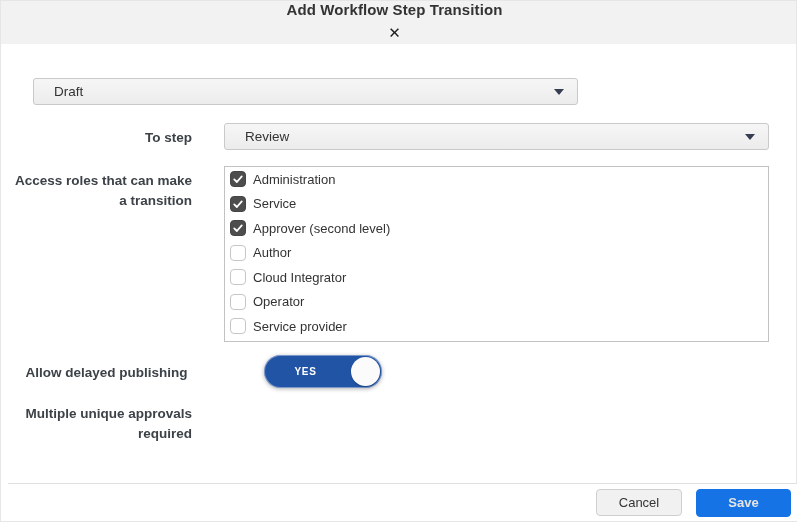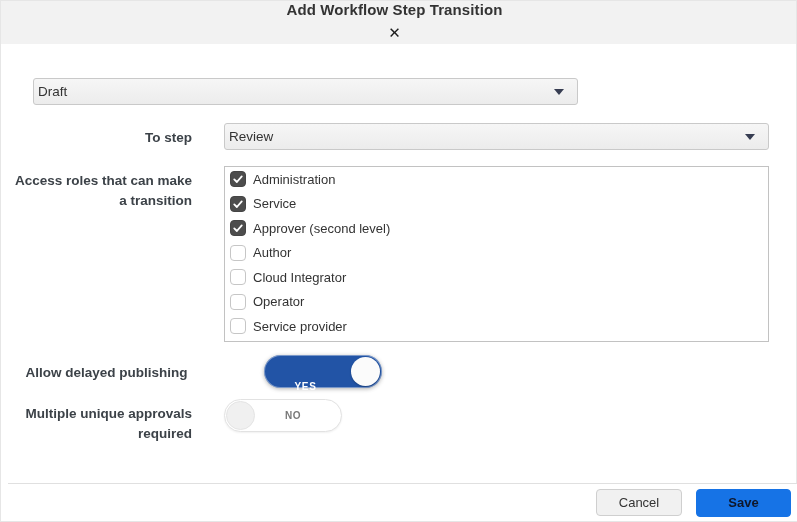--- a/index.html
+++ b/index.html
@@ -28,21 +28,21 @@
     width:191px; text-align:right; font-weight:700; color:#3c4248;
     font-size:13.5px; line-height:1.45; padding-top:5px;
   }
   .row-control { margin-left:32px; width:545px; }
 
   
   .select {
     position:relative; height:27px; width:545px;
     background:linear-gradient(180deg,#f6f6f6,#ececec);
     border:1px solid #c9c9c9; border-radius:3px;
-    display:flex; align-items:center; padding:0 30px 0 4px;
+    display:flex; align-items:center; padding:0 30px 0 20px;
     font-size:13.5px; color:#333; cursor:pointer;
   }
   .caret {
     position:absolute; right:13px; top:10px;
     width:0; height:0;
     border-left:5px solid transparent; border-right:5px solid transparent;
     border-top:6px solid #373d52;
   }
 
   
@@ -66,21 +66,21 @@
 
   
   .toggle {
     position:relative; width:118px; height:33px; border-radius:17px;
     cursor:pointer; font-size:10px; font-weight:700; letter-spacing:.6px;
   }
   .toggle.on {
     background:#2254a6;
     box-shadow:0 1px 4px rgba(0,0,0,.3), 0 0 0 1px rgba(255,255,255,.4) inset;
   }
-  .toggle.on .t-label { position:absolute; left:31px; top:26px; color:#fff; }
+  .toggle.on .t-label { position:absolute; left:31px; top:11px; color:#fff; }
   .toggle.on .knob {
     position:absolute; right:2px; top:2px; width:29px; height:29px;
     border-radius:50%; background:#fbfbfb; box-shadow:0 1px 2px rgba(0,0,0,.25);
   }
   .toggle.off {
     background:#fff; border:1px solid #e2e2e2;
     box-shadow:0 1px 2px rgba(0,0,0,.06);
   }
   .toggle.off .t-label { position:absolute; left:60px; top:10px; color:#787878; }
   .toggle.off .knob {
@@ -97,21 +97,21 @@
   }
   .btn {
     height:28px; border-radius:4px; font-size:13px; cursor:pointer;
     display:flex; align-items:center; justify-content:center;
     font-family:"Liberation Sans", sans-serif;
   }
   .btn-cancel {
     width:86px; height:27px; background:#f1f1f1; border:1px solid #cfcfcf; color:#333;
   }
   .btn-save {
-    width:95px; background:#1673e6; border:1px solid #1673e6; color:#0f172a; font-weight:700;
+    width:95px; background:#1673e6; border:1px solid #1673e6; color:#e5e5e5; font-weight:700;
   }
 </style>
 </head>
 <body>
 
 <div class="dialog">
 
   <div class="dlg-header">
     <div class="dlg-title">Add Workflow Step Transition</div>
     <div class="dlg-close">✕</div>
@@ -197,26 +197,20 @@
           <span class="knob"></span>
         </div>
       </div>
     </div>
 
     <div class="row">
       <div class="row-label toggle-lab2">
         <span>Multiple unique approvals</span><br>
         <span>required</span>
       </div>
-      <div class="row-control">
-        <div class="toggle off">
-          <span class="t-label">NO</span>
-          <span class="knob"></span>
-        </div>
-      </div>
     </div>
 
   </div>
 
   <div class="dlg-footer">
     <button class="btn btn-cancel">Cancel</button>
     <button class="btn btn-save">Save</button>
   </div>
 
 </div>

